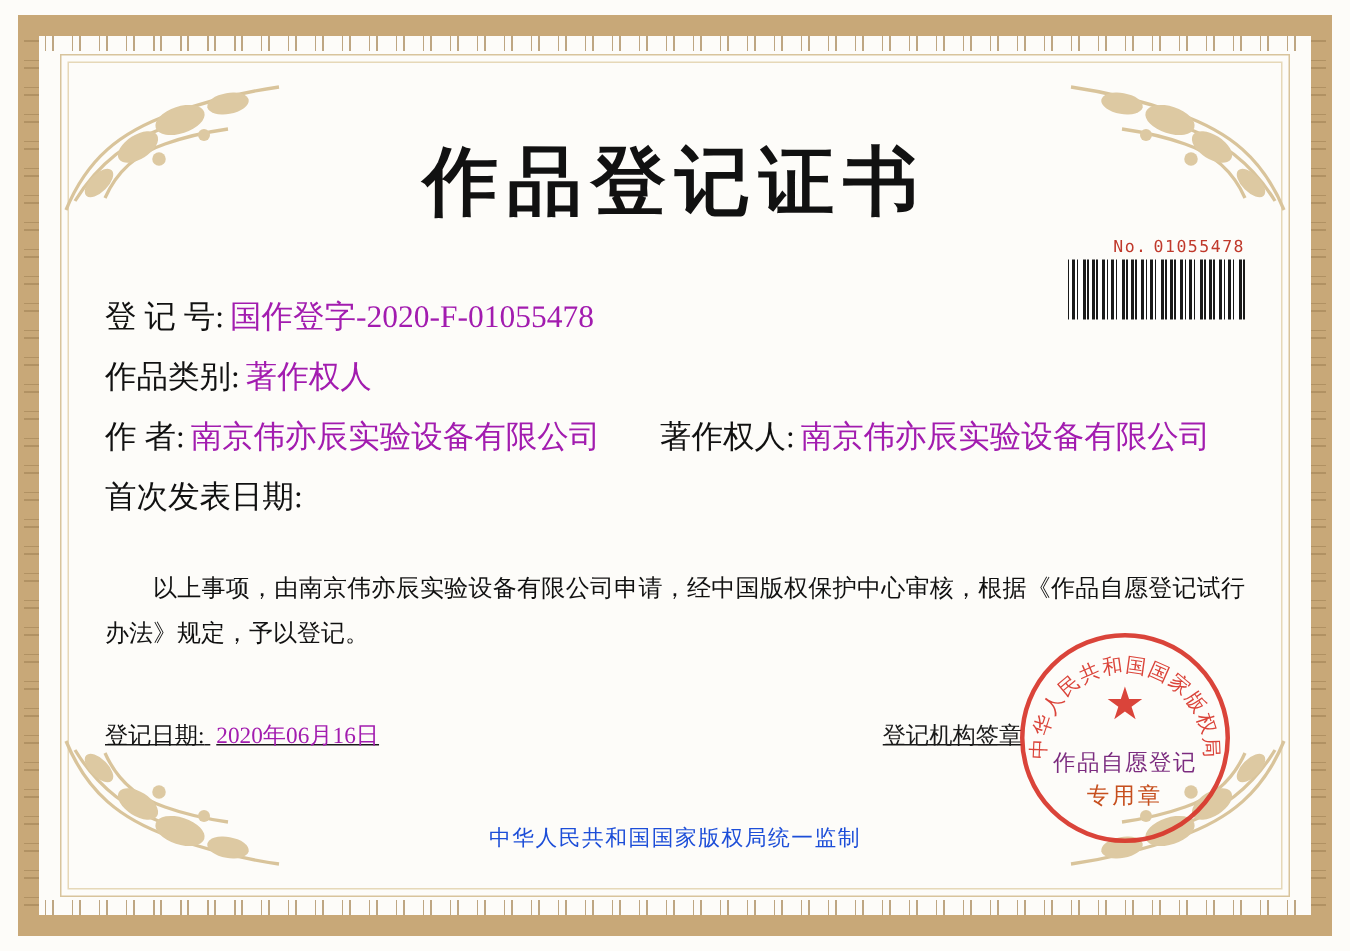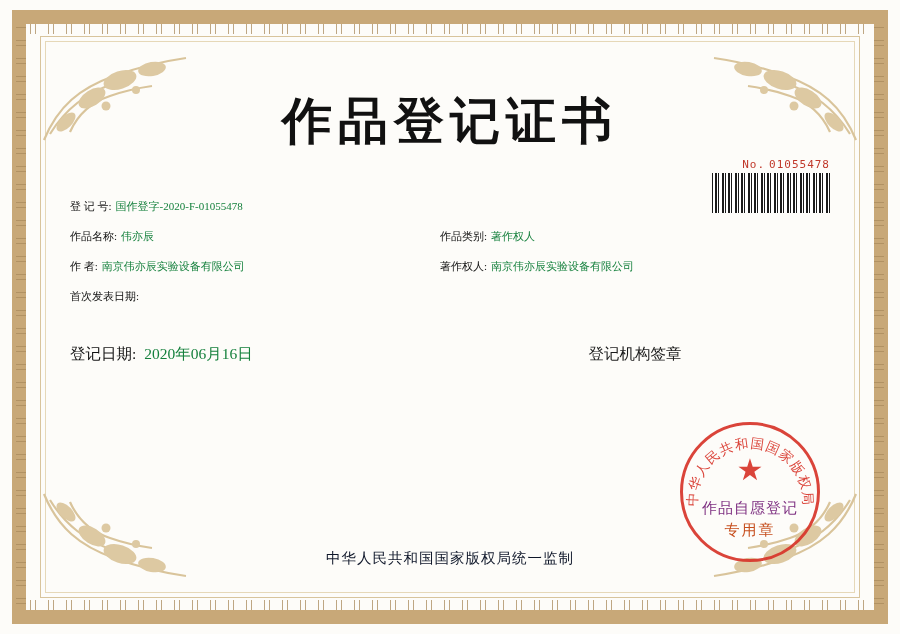--- a/index.html
+++ b/index.html
@@ -143,56 +143,57 @@
     height: 40px;
     background-image: repeating-linear-gradient(90deg,
       #1a1a1a 0px, #1a1a1a 1px, #fff 1px, #fff 3px,
       #1a1a1a 3px, #1a1a1a 5px, #fff 5px, #fff 6px,
       #1a1a1a 6px, #1a1a1a 7px, #fff 7px, #fff 10px,
       #1a1a1a 10px, #1a1a1a 12px, #fff 12px, #fff 13px);
   }
 
   .fields {
     margin-top: 46px;
-    font-size: 11px;
+    font-size: 21px;
     line-height: 1;
   }
   .field-row {
     display: flex;
     margin-bottom: 19px;
   }
   .field {
     display: flex;
     align-items: baseline;
   }
   .field.col-left { width: 370px; flex: 0 0 370px; }
   .field.col-right { flex: 1; }
   .field-label {
     white-space: nowrap;
     color: #111;
   }
   .field-value {
     margin-left: 4px;
-    color: #15803d;
+    color: #a21caf;
     text-align: right;
   }
 
   .body-text {
     margin-top: 36px;
     font-size: 16px;
     line-height: 30px;
     text-indent: 32px;
     text-align: justify;
     color: #111;
   }
 
   .footer-row {
     display: flex;
     margin-top: 42px;
     font-size: 15.5px;
+    text-decoration: underline;
   }
   .footer-row .col-left { width: 370px; flex: 0 0 370px; }
   .footer-row .col-right { flex: 1; text-align: center; }
 
   
   .seal {
     position: absolute;
     right: 80px;
     bottom: 72px;
     width: 134px;
@@ -243,21 +244,21 @@
     letter-spacing: 2px;
   }
 
   .issuer {
     position: absolute;
     left: 0;
     right: 0;
     bottom: 6px;
     text-align: center;
     font-size: 14.5px;
-    color: #0f172a;
+    color: #1d4ed8;
     letter-spacing: 1px;
   }
 </style>
 </head>
 <body>
 
 <div class="certificate">
 
   <div class="border-outer"></div>
   <div class="meander top"></div>
@@ -349,24 +350,20 @@
     <div class="fields">
 
       <div class="field-row">
         <div class="field col-left">
           <span class="field-label">登 记 号:</span>
           <span class="field-value">国作登字-2020-F-01055478</span>
         </div>
       </div>
 
       <div class="field-row">
-        <div class="field col-left">
-          <span class="field-label">作品名称:</span>
-          <span class="field-value">伟亦辰</span>
-        </div>
         <div class="field col-right">
           <span class="field-label">作品类别:</span>
           <span class="field-value">著作权人</span>
         </div>
       </div>
 
       <div class="field-row">
         <div class="field col-left">
           <span class="field-label">作 者:</span>
           <span class="field-value">南京伟亦辰实验设备有限公司</span>
@@ -379,20 +376,21 @@
 
       <div class="field-row">
         <div class="field col-right">
           <span class="field-label">首次发表日期:</span>
           <span class="field-value"></span>
         </div>
       </div>
 
     </div>
 
+    <div class="body-text">以上事项，由南京伟亦辰实验设备有限公司申请，经中国版权保护中心审核，根据《作品自愿登记试行办法》规定，予以登记。</div>
 
     <div class="footer-row">
       <div class="col-left">
         <span class="field-label">登记日期:</span>
         <span class="field-value">2020年06月16日</span>
       </div>
       <div class="col-right">登记机构签章</div>
     </div>
 
     <div class="issuer">中华人民共和国国家版权局统一监制</div>

